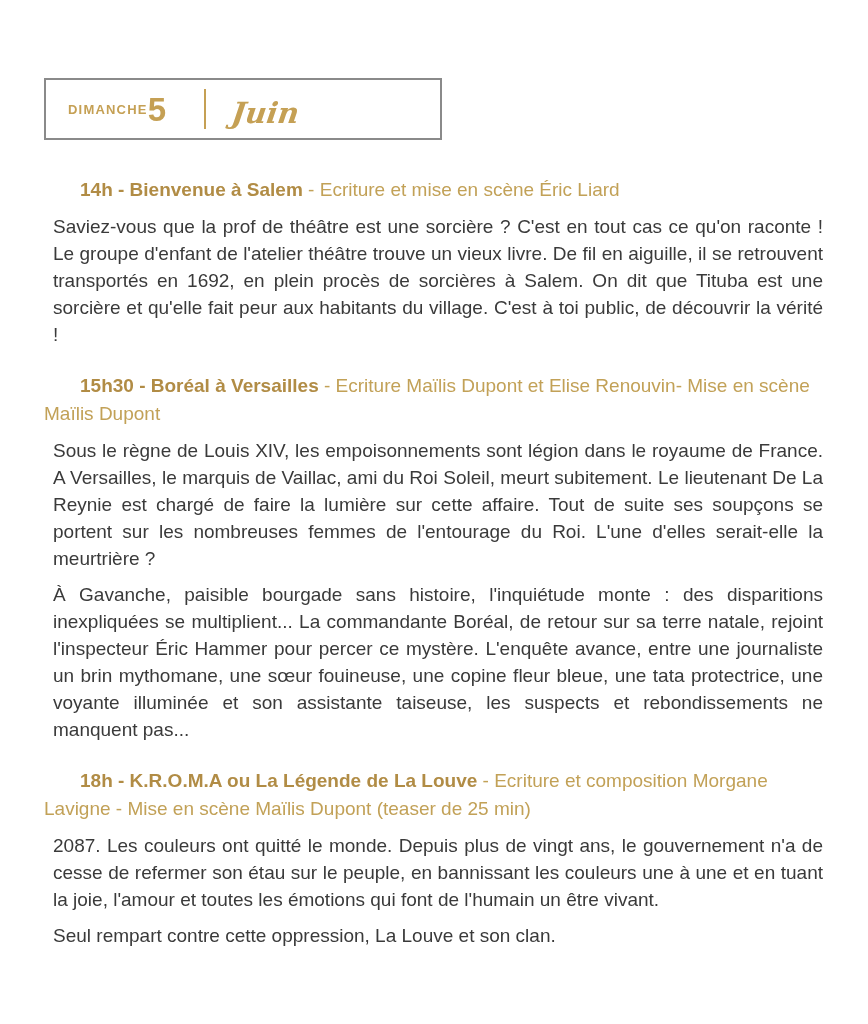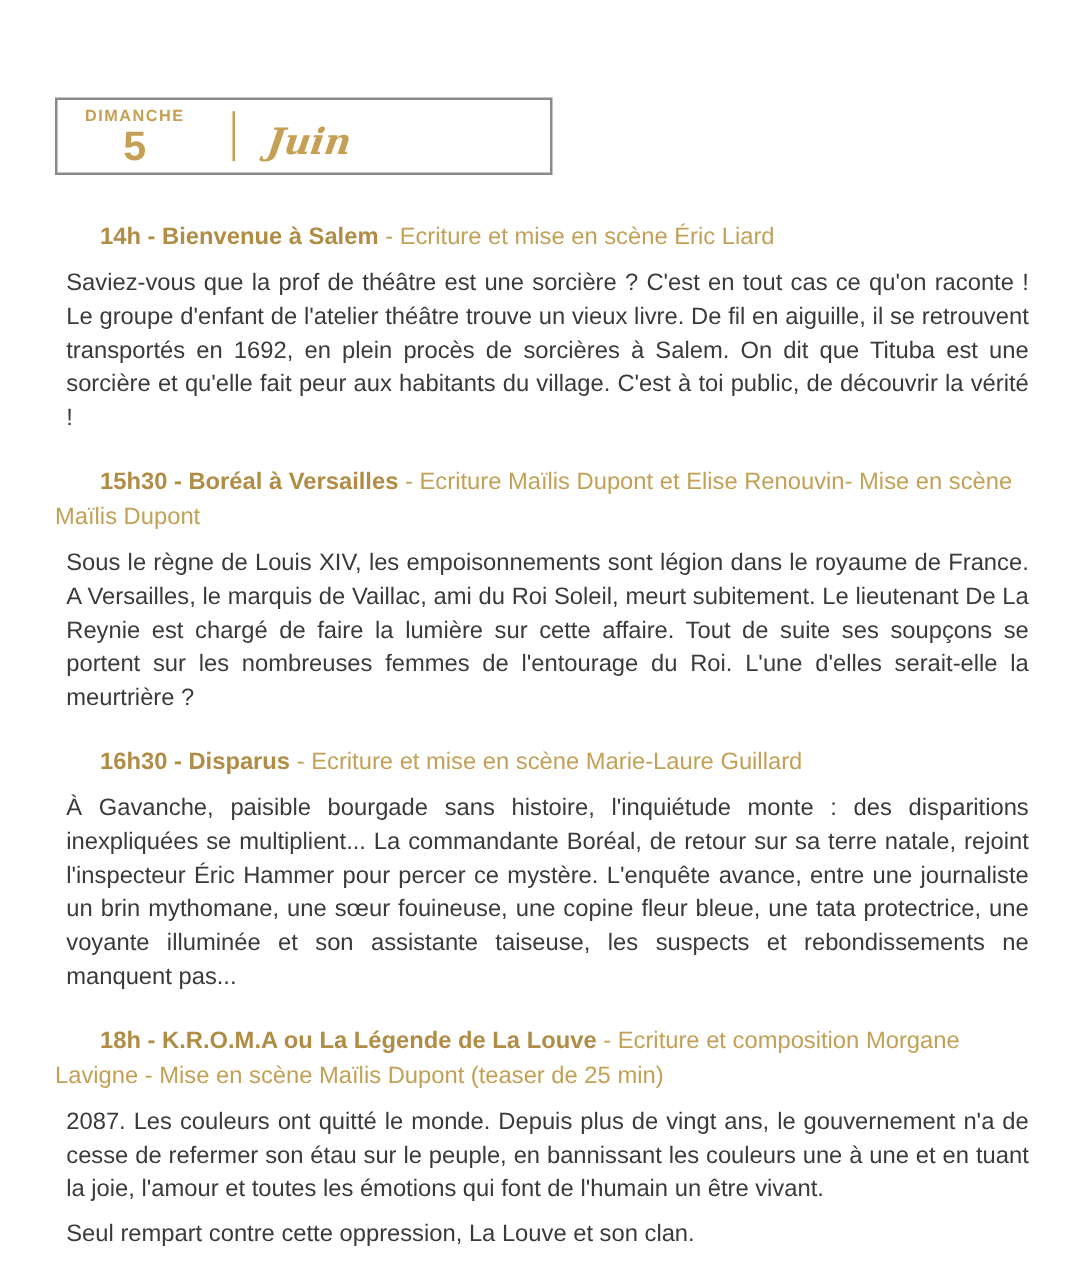--- a/index.html
+++ b/index.html
@@ -26,21 +26,21 @@
   
   .date-box {
     width: 398px;
     height: 62px;
     border: 2px solid var(--box-border);
     display: flex;
     align-items: center;
   }
   .date-left {
     display: flex;
-    flex-direction: column;
+    flex-direction: row;
     align-items: center;
     padding-left: 22px;
     margin-top: 2px;
   }
   .day-name {
     font-size: 13px;
     font-weight: bold;
     letter-spacing: 1.2px;
     color: var(--gold-date);
     line-height: 14px;
@@ -120,24 +120,20 @@
     <h2 class="event-title">
       <span class="title-bold">15h30 - Boréal à Versailles</span>
       <span class="title-credits">- Ecriture Maïlis Dupont et Elise Renouvin- Mise en scène Maïlis Dupont</span>
     </h2>
     <div class="event-desc">
       <p>Sous le règne de Louis XIV, les empoisonnements sont légion dans le royaume de France. A Versailles, le marquis de Vaillac, ami du Roi Soleil, meurt subitement. Le lieutenant De La Reynie est chargé de faire la lumière sur cette affaire. Tout de suite ses soupçons se portent sur les nombreuses femmes de l'entourage du Roi. L'une d'elles serait-elle la meurtrière ?</p>
     </div>
   </section>
 
   <section class="event">
-    <h2 class="event-title">
-      <span class="title-bold">16h30 - Disparus</span>
-      <span class="title-credits">- Ecriture et mise en scène Marie-Laure Guillard</span>
-    </h2>
     <div class="event-desc">
       <p>À Gavanche, paisible bourgade sans histoire, l'inquiétude monte : des disparitions inexpliquées se multiplient... La commandante Boréal, de retour sur sa terre natale, rejoint l'inspecteur Éric Hammer pour percer ce mystère. L'enquête avance, entre une journaliste un brin mythomane, une sœur fouineuse, une copine fleur bleue, une tata protectrice, une voyante illuminée et son assistante taiseuse, les suspects et rebondissements ne manquent pas...</p>
     </div>
   </section>
 
   <section class="event">
     <h2 class="event-title">
       <span class="title-bold">18h - K.R.O.M.A ou La Légende de La Louve</span>
       <span class="title-credits">- Ecriture et composition Morgane Lavigne - Mise en scène Maïlis Dupont (teaser de 25 min)</span>
     </h2>

